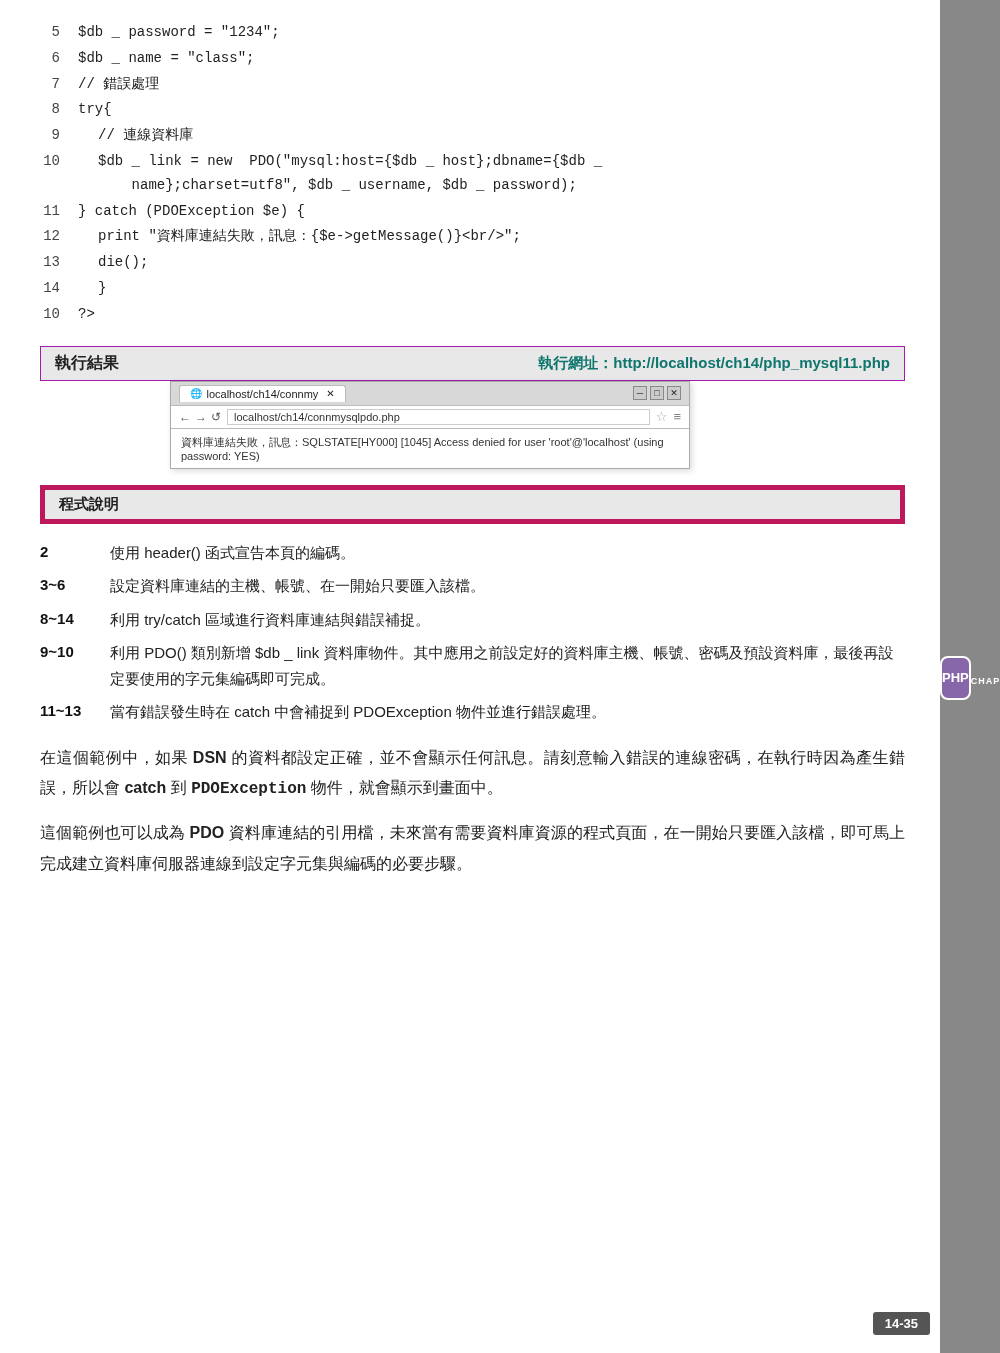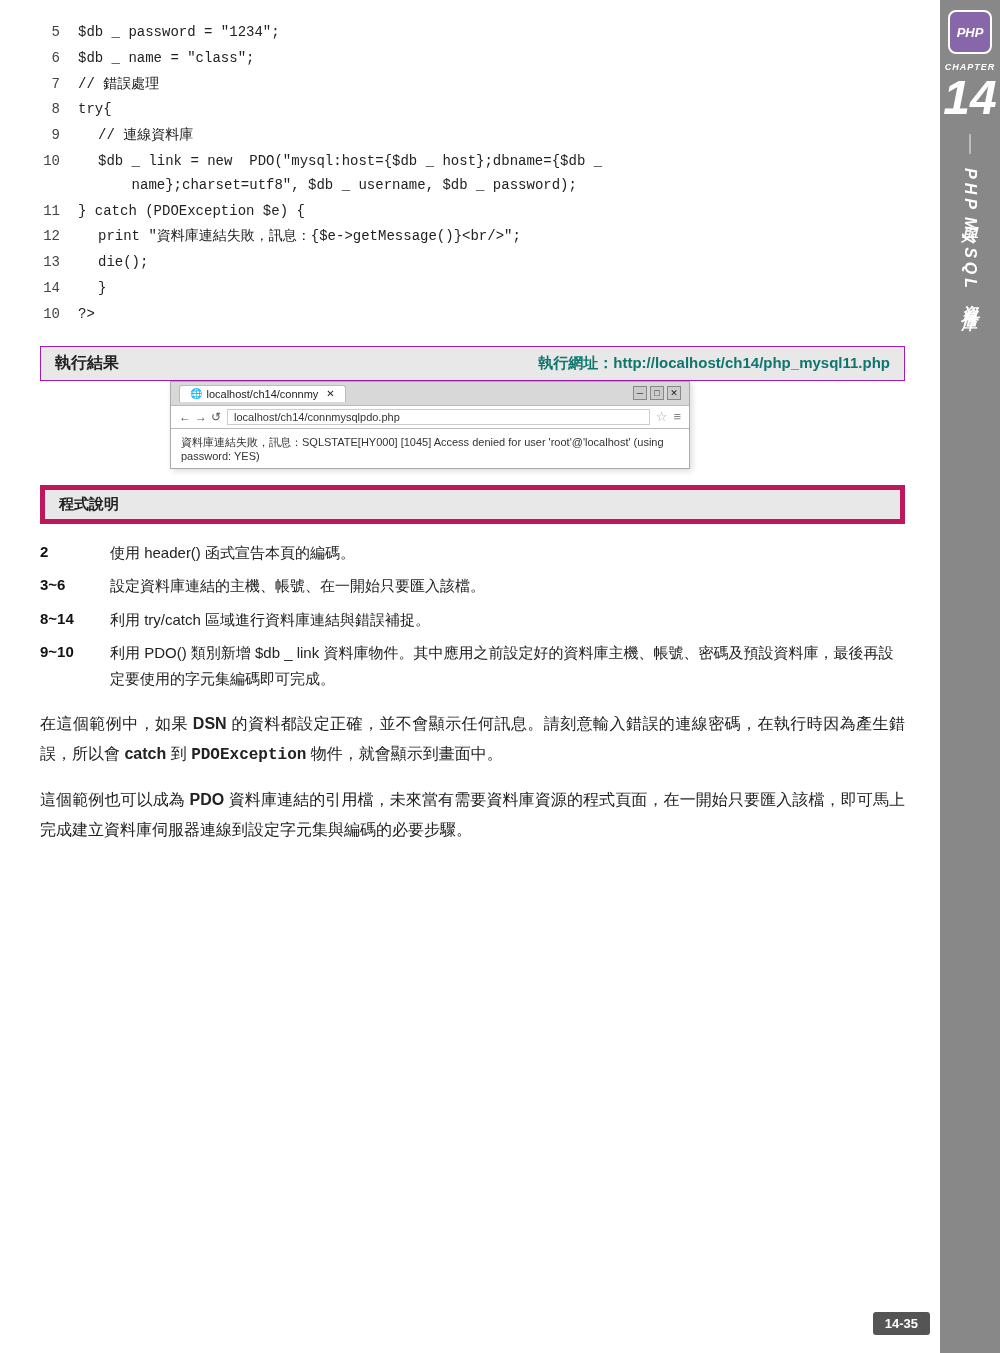--- a/index.html
+++ b/index.html
@@ -15,25 +15,24 @@
 
     
     .right-sidebar {
       position: fixed;
       right: 0;
       top: 0;
       width: 60px;
       height: 1353px;
       background: #888;
       display: flex;
-      flex-direction: column;
+      flex-direction: row;
       align-items: center;
       padding-top: 10px;
       z-index: 100;
-      font-style: italic;
     }
 
     .php-badge {
       width: 44px;
       height: 44px;
       background: #8866aa;
       border-radius: 8px;
       display: flex;
       align-items: center;
       justify-content: center;
@@ -442,20 +441,24 @@
     <div class="desc-row">
       <span class="desc-key"><strong>8~14</strong></span>
       <span class="desc-value">利用 try/catch 區域進行資料庫連結與錯誤補捉。</span>
     </div>
 
     <div class="desc-row">
       <span class="desc-key"><strong>9~10</strong></span>
       <span class="desc-value">利用 PDO() 類別新增 $db _ link 資料庫物件。其中應用之前設定好的資料庫主機、帳號、密碼及預設資料庫，最後再設定要使用的字元集編碼即可完成。</span>
     </div>
 
+    <div class="desc-row">
+      <span class="desc-key"><strong>11~13</strong></span>
+      <span class="desc-value">當有錯誤發生時在 catch 中會補捉到 PDOException 物件並進行錯誤處理。</span>
+    </div>
 
   </div>
 
   <p class="para">
     在這個範例中，如果 <span class="highlight-bold">DSN</span> 的資料都設定正確，並不會顯示任何訊息。請刻意輸入錯誤的連線密碼，在執行時因為產生錯誤，所以會 <span class="highlight-bold">catch</span> 到 <span class="highlight-bold mono-inline">PDOException</span> 物件，就會顯示到畫面中。
   </p>
 
   <p class="para">
     這個範例也可以成為 <span class="highlight-bold">PDO</span> 資料庫連結的引用檔，未來當有需要資料庫資源的程式頁面，在一開始只要匯入該檔，即可馬上完成建立資料庫伺服器連線到設定字元集與編碼的必要步驟。
   </p>

